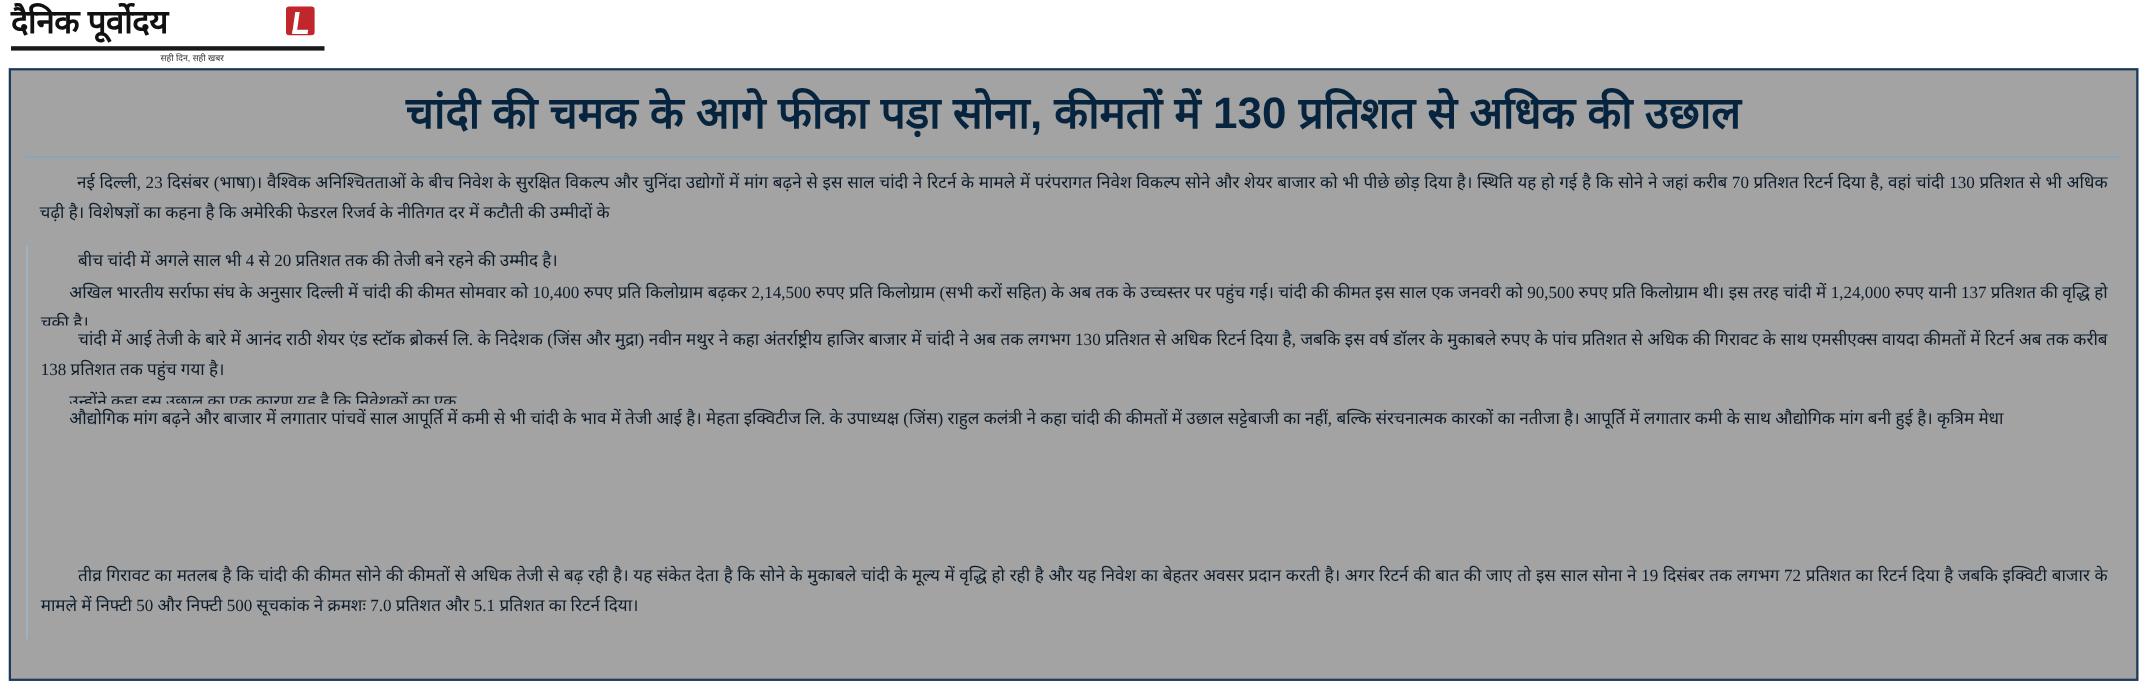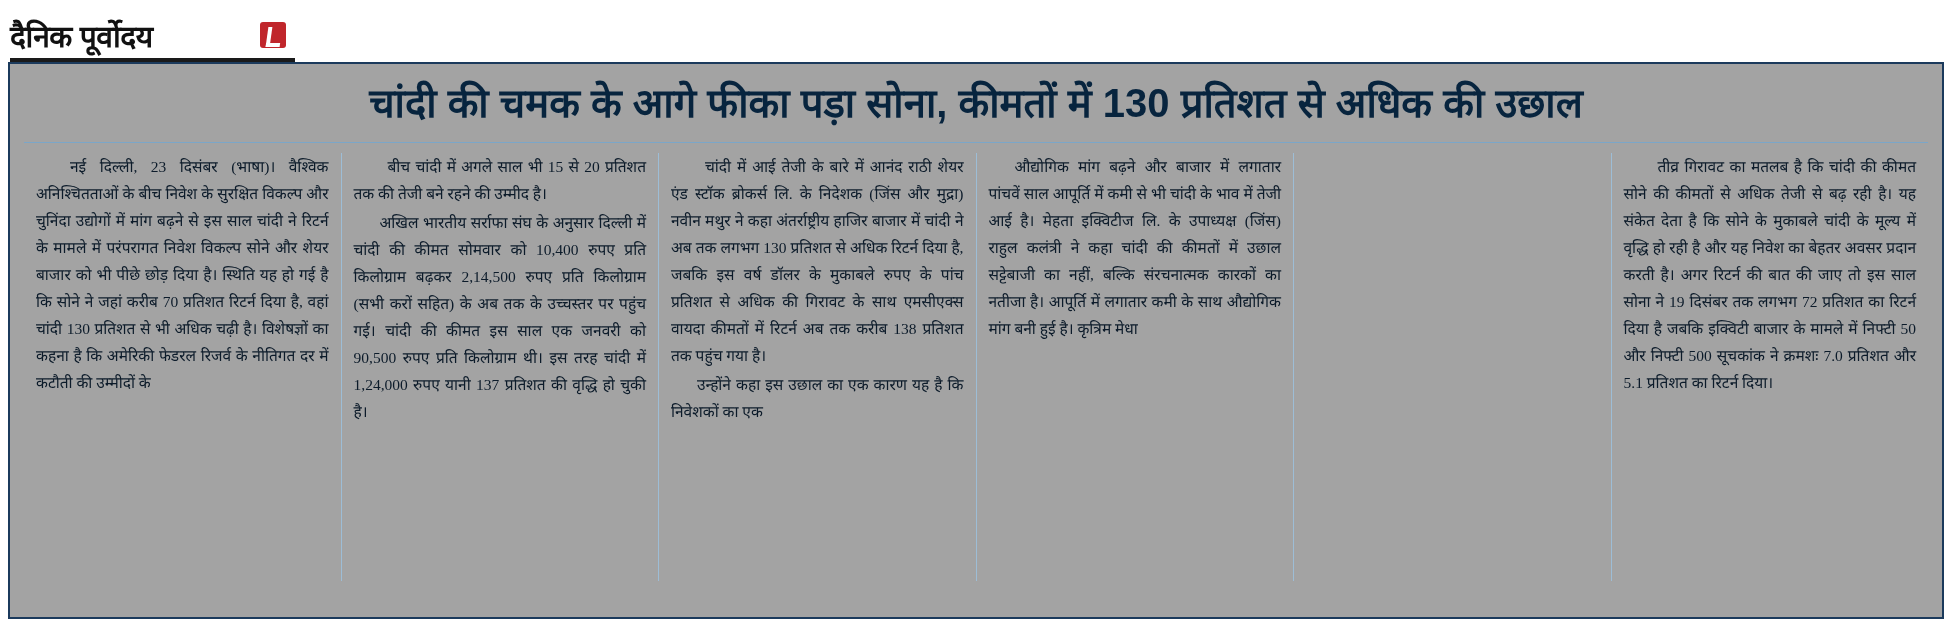--- a/index.html
+++ b/index.html
@@ -19,21 +19,20 @@
     height: 627px;
     background: #ffffff;
   }
   
   .masthead {
     position: absolute;
     left: 10px;
     top: 4px;
     width: 300px;
     height: 54px;
-    margin-top: 16px;
   }
   .masthead-title {
     font-family: "Liberation Sans", sans-serif;
     font-weight: bold;
     font-size: 30px;
     line-height: 34px;
     color: #111111;
     letter-spacing: -0.5px;
     white-space: nowrap;
   }
@@ -100,20 +99,21 @@
     margin: 8px 14px 0 14px;
     height: 1px;
     background: #7ba6c8;
   }
   .columns {
     display: flex;
     padding: 10px 14px 10px 14px;
     gap: 0;
     box-sizing: border-box;
     height: 448px;
+    flex-direction: column;
   }
   .col {
     position: relative;
     flex: 1 1 0;
     padding: 0 12px;
     box-sizing: border-box;
     font-size: 15.5px;
     line-height: 27px;
     color: #0c1b2a;
     text-align: justify;
@@ -151,21 +151,21 @@
     <div class="headline">चांदी की चमक के आगे फीका पड़ा सोना, कीमतों में 130 प्रतिशत से अधिक की उछाल</div>
     <div class="headline-rule"></div>
 
     <div class="columns">
 
       <div class="col">
         <p class="first">नई दिल्ली, 23 दिसंबर (भाषा)। वैश्विक अनिश्चितताओं के बीच निवेश के सुरक्षित विकल्प और चुनिंदा उद्योगों में मांग बढ़ने से इस साल चांदी ने रिटर्न के मामले में परंपरागत निवेश विकल्प सोने और शेयर बाजार को भी पीछे छोड़ दिया है। स्थिति यह हो गई है कि सोने ने जहां करीब 70 प्रतिशत रिटर्न दिया है, वहां चांदी 130 प्रतिशत से भी अधिक चढ़ी है। विशेषज्ञों का कहना है कि अमेरिकी फेडरल रिजर्व के नीतिगत दर में कटौती की उम्मीदों के</p>
       </div>
 
       <div class="col">
-        <p class="first">बीच चांदी में अगले साल भी 15 से 20 प्रतिशत तक की तेजी बने रहने की उम्मीद है।</p>
+        <p class="first">बीच चांदी में अगले साल भी 4 से 20 प्रतिशत तक की तेजी बने रहने की उम्मीद है।</p>
         <p>अखिल भारतीय सर्राफा संघ के अनुसार दिल्ली में चांदी की कीमत सोमवार को 10,400 रुपए प्रति किलोग्राम बढ़कर 2,14,500 रुपए प्रति किलोग्राम (सभी करों सहित) के अब तक के उच्चस्तर पर पहुंच गई। चांदी की कीमत इस साल एक जनवरी को 90,500 रुपए प्रति किलोग्राम थी। इस तरह चांदी में 1,24,000 रुपए यानी 137 प्रतिशत की वृद्धि हो चुकी है।</p>
       </div>
 
       <div class="col">
         <p class="first">चांदी में आई तेजी के बारे में आनंद राठी शेयर एंड स्टॉक ब्रोकर्स लि. के निदेशक (जिंस और मुद्रा) नवीन मथुर ने कहा अंतर्राष्ट्रीय हाजिर बाजार में चांदी ने अब तक लगभग 130 प्रतिशत से अधिक रिटर्न दिया है, जबकि इस वर्ष डॉलर के मुकाबले रुपए के पांच प्रतिशत से अधिक की गिरावट के साथ एमसीएक्स वायदा कीमतों में रिटर्न अब तक करीब 138 प्रतिशत तक पहुंच गया है।</p>
         <p>उन्होंने कहा इस उछाल का एक कारण यह है कि निवेशकों का एक</p>
       </div>
 
       <div class="col">
         <p>औद्योगिक मांग बढ़ने और बाजार में लगातार पांचवें साल आपूर्ति में कमी से भी चांदी के भाव में तेजी आई है। मेहता इक्विटीज लि. के उपाध्यक्ष (जिंस) राहुल कलंत्री ने कहा चांदी की कीमतों में उछाल सट्टेबाजी का नहीं, बल्कि संरचनात्मक कारकों का नतीजा है। आपूर्ति में लगातार कमी के साथ औद्योगिक मांग बनी हुई है। कृत्रिम मेधा</p>

